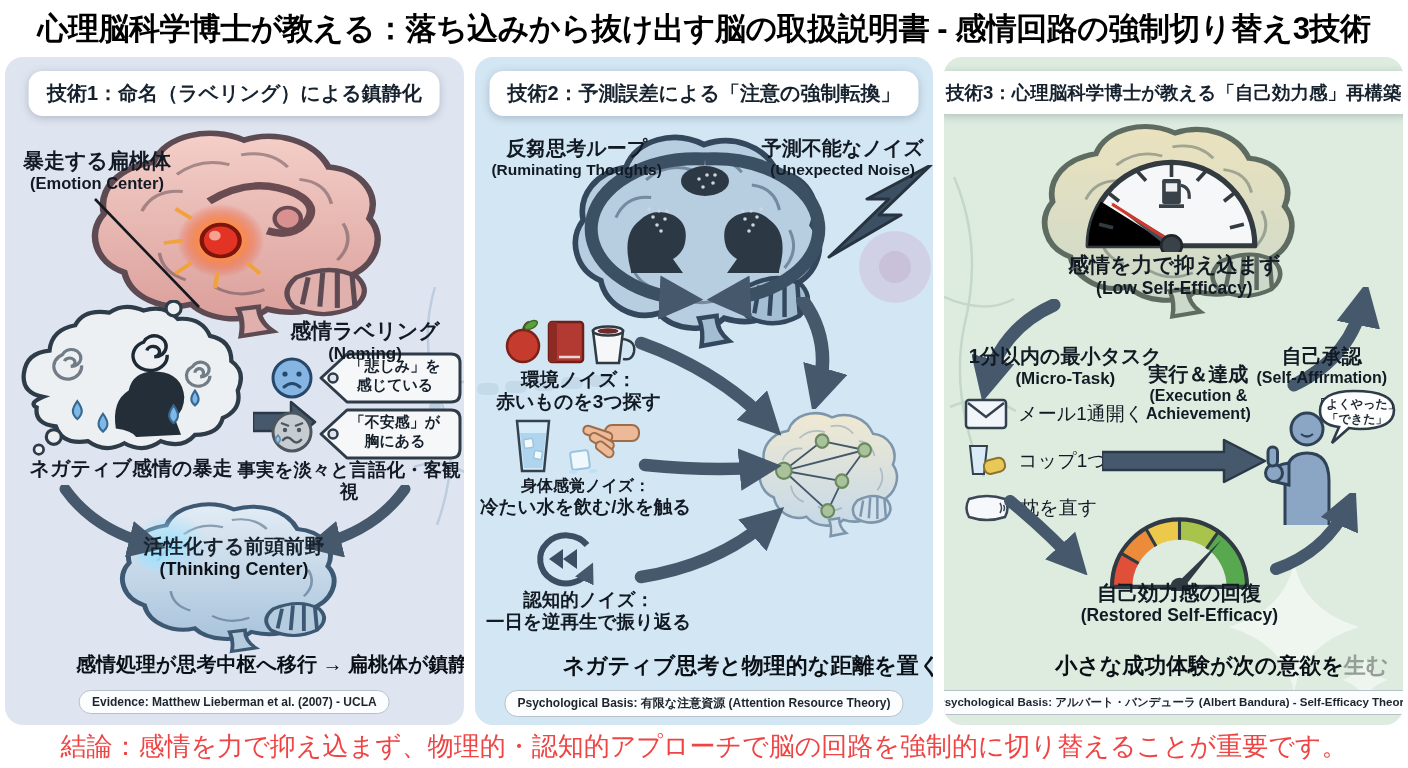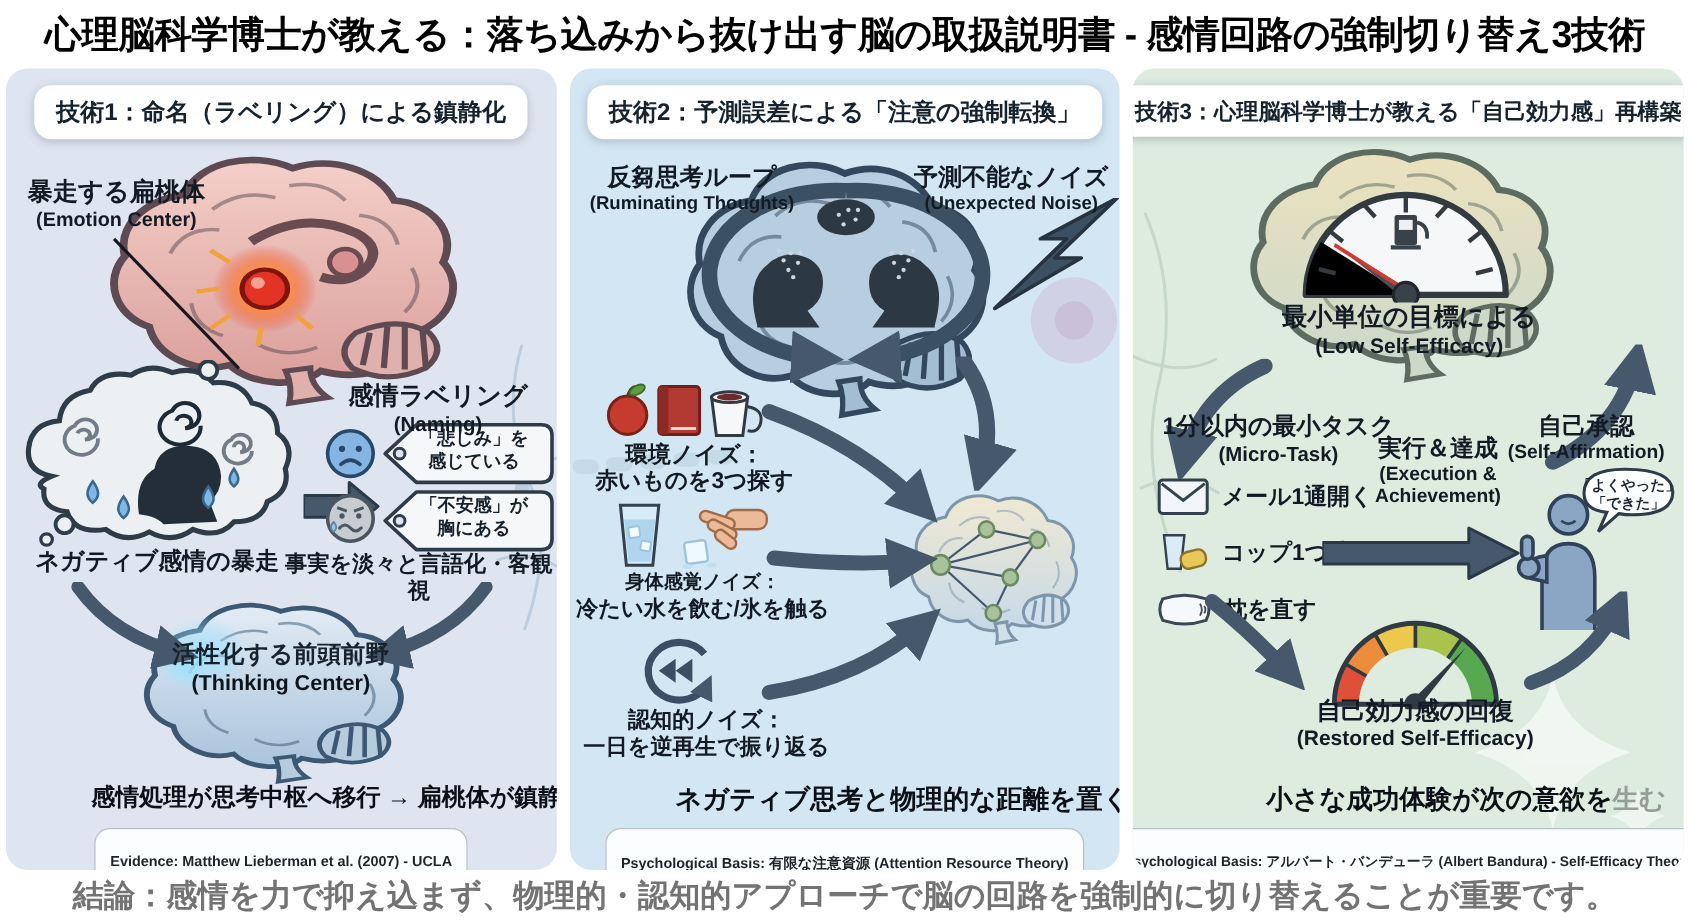--- a/index.html
+++ b/index.html
@@ -17,24 +17,24 @@
          border-radius:14px;padding:9px 18px;font-weight:800;font-size:20px;white-space:nowrap;
          box-shadow:0 2px 8px rgba(40,55,80,.25);color:#16222e;z-index:5;}
   #p3 .badge{font-size:18.5px;padding:9px 13px;}
   .lbl{position:absolute;font-weight:800;color:#121a24;text-align:center;line-height:1.18;z-index:4;}
   .lbl .main{display:block;}
   .lbl .sub{display:block;font-weight:800;}
   .summary{position:absolute;left:0;width:100%;text-align:center;top:594px;font-weight:900;
            font-size:22px;color:#0b1016;z-index:5;white-space:nowrap;margin-left:48px;}
   #p1 .summary{font-size:20px;}
   .pill{position:absolute;left:50%;transform:translateX(-50%);top:633px;background:#fcfdfe;
-        border:1.5px solid #b6c1c9;border-radius:13px;padding:20px 12px;font-weight:600;
+        border:1.5px solid #b6c1c9;border-radius:13px;padding:4px 12px;font-weight:600;
         white-space:nowrap;color:#1c242c;z-index:5;}
   #footer{height:43px;display:flex;align-items:center;justify-content:center;}
-  #footer .t{font-size:26px;font-weight:700;white-space:nowrap;color:#737373;}
+  #footer .t{font-size:26px;font-weight:400;white-space:nowrap;color:#ef4444;}
   svg{display:block;}
   .arrow path{fill:none;stroke:#46586c;stroke-linecap:round;}
   
   .brain use.body{stroke:#5d4a52;stroke-width:4.5;}
   .brain use.gyri{fill:none;stroke:#5d4a52;stroke-width:2.4;opacity:.5;}
   .brain use.stem{stroke:#5d4a52;stroke-width:3.5;}
   .brain.pink use.body{fill:url(#gradPink);}
   .brain.pink use.stem{fill:#e0b0ac;}
   .brain.blue use.body{fill:url(#gradBlue);stroke:#3c5872;}
   .brain.blue use.gyri{stroke:#3c5872;}
@@ -46,21 +46,21 @@
   .brain.tan use.gyri{stroke:#5d6b60;}
   .brain.tan use.stem{fill:#cbd8ca;stroke:#5d6b60;}
   .brain.net use.body{fill:url(#gradNet);stroke:#7d96ab;stroke-width:3.5;}
   .brain.net use.gyri{stroke:#7d96ab;}
   .brain.net use.stem{fill:#cfdfec;stroke:#7d96ab;}
   .deco{opacity:.35;z-index:0;}
   .z1{z-index:1;} .z2{z-index:2;} .z3{z-index:3;}
   .tagtext{position:absolute;width:120px;text-align:center;font-weight:800;font-size:15px;
            line-height:1.25;color:#15202b;z-index:5;}
   .taskrow{display:flex;align-items:center;gap:10px;height:38px;}
-  .taskrow .tl{font-size:19px;font-weight:700;color:#121a24;white-space:nowrap;text-align:right;}
+  .taskrow .tl{font-size:19px;font-weight:400;color:#121a24;white-space:nowrap;text-align:right;}
   #p3 .fade{color:#949e96;}
 </style>
 </head>
 <body>
 
 <svg width="0" height="0" style="position:absolute" aria-hidden="true">
   <defs>
     <marker id="ah" viewBox="0 0 10 10" refX="6.5" refY="5" markerWidth="3.4" markerHeight="3.4" orient="auto-start-reverse">
       <path d="M0 0 L10 5 L0 10 z" fill="#46586c"></path>
     </marker>
@@ -443,21 +443,21 @@
         <rect x="77" y="26" width="18" height="24" rx="2" fill="#3a4249"></rect>
         <rect x="80.5" y="30" width="11" height="8" fill="#eef1f3"></rect>
         <path d="M95 32 q9 2 8 13" fill="none" stroke="#3a4249" stroke-width="3"></path>
         <line x1="74" y1="52" x2="98" y2="52" stroke="#3a4249" stroke-width="3.5"></line>
       </g>
       <polygon points="86,84 27,48 86,94" fill="#454e55"></polygon>
       <line x1="84" y1="85" x2="29" y2="50" stroke="#d03a2e" stroke-width="3"></line>
       <circle cx="86" cy="90" r="10" fill="#3a4249" stroke="#20262b" stroke-width="2.5"></circle>
     </svg>
     <div class="lbl" style="left:55px;top:196px;width:350px">
-      <span class="main" style="font-size:21px">最小単位の目標による</span>
+      <span class="main" style="font-size:21px">感情を力で抑え込まず</span>
       <span class="sub" style="font-size:17.5px">(Low Self-Efficacy)</span>
     </div>
 
     <svg class="abs arrow z2" style="left:28px;top:242px" width="96" height="100">
       <path d="M82 6 Q28 30 14 88" stroke-width="13" marker-end="url(#ah)"></path>
     </svg>
     <svg class="abs arrow z2" style="left:340px;top:230px" width="96" height="106">
       <path d="M10 98 Q68 70 80 10" stroke-width="13" marker-end="url(#ah)"></path>
     </svg>
 

